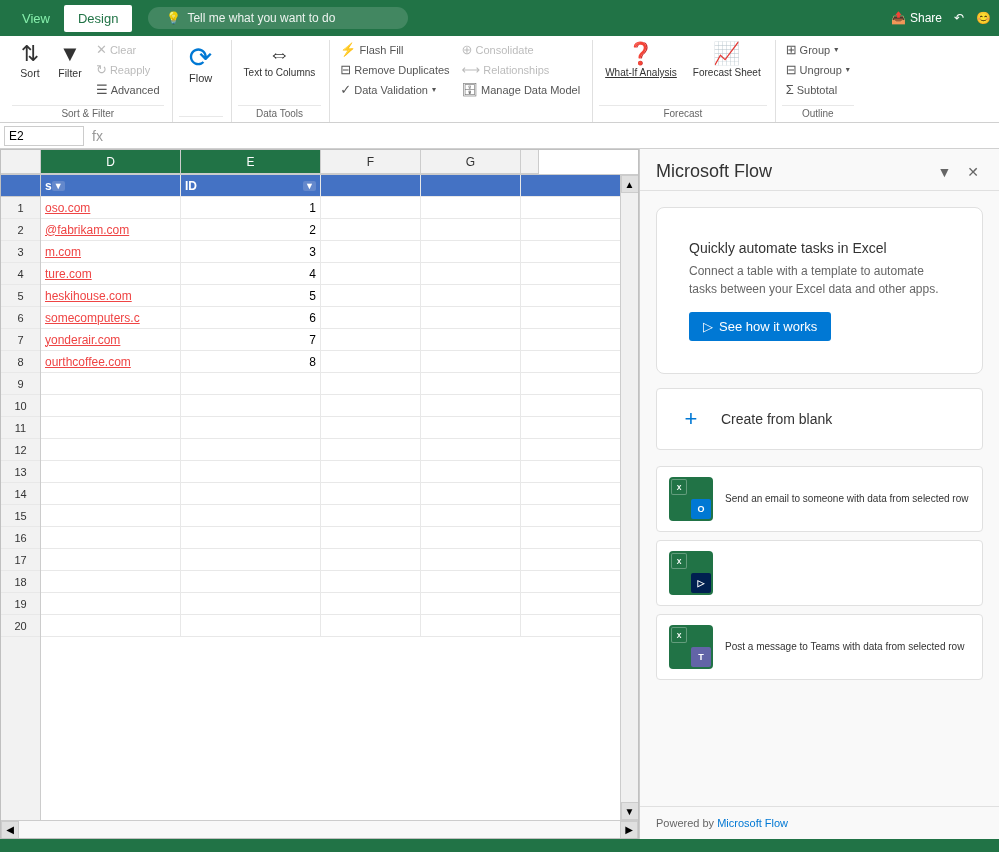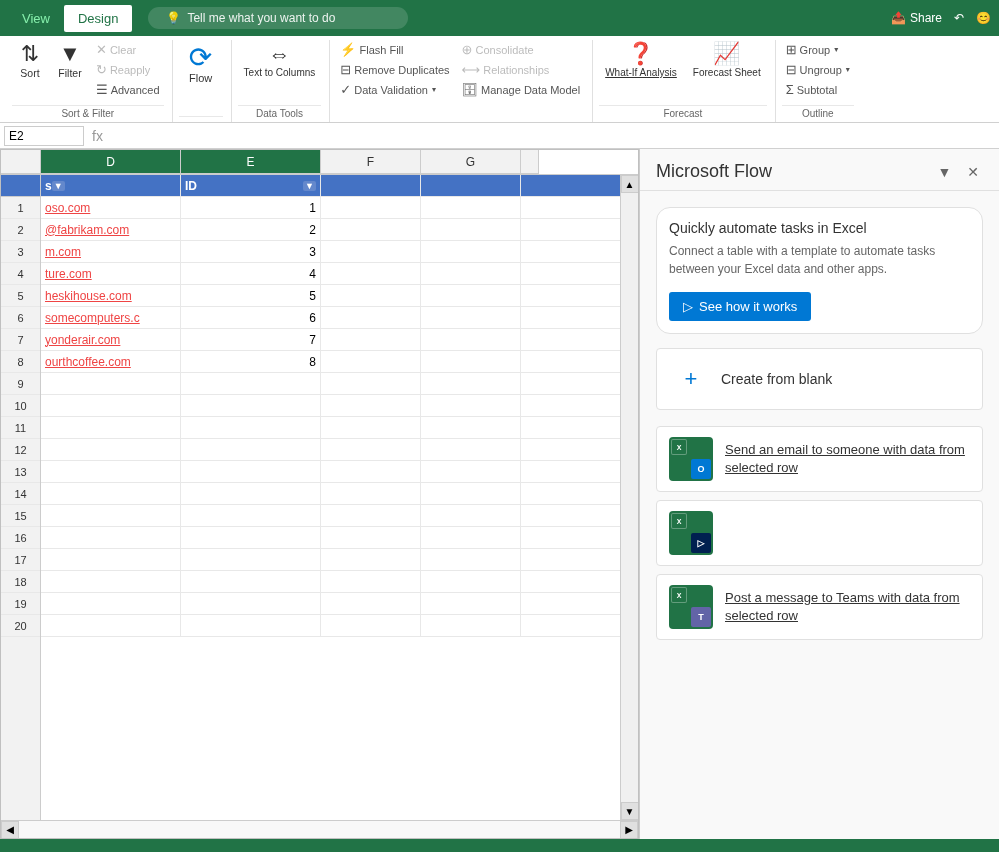--- a/index.html
+++ b/index.html
@@ -67,33 +67,33 @@
     .h-scroll-btn { width: 18px; height: 18px; background: #e0e0e0; border: 1px solid #ccc; display: flex; align-items: center; justify-content: center; font-size: 10px; cursor: pointer; }
     .h-scroll-track { flex: 1; background: #f8f8f8; height: 18px; }
 
     
     .flow-panel { width: 360px; min-width: 360px; background: #f9f9f9; border-left: 1px solid #ccc; display: flex; flex-direction: column; overflow: hidden; }
     .flow-header { display: flex; align-items: center; justify-content: space-between; padding: 12px 16px 8px; background: #f9f9f9; border-bottom: 1px solid #e0e0e0; }
     .flow-title { font-size: 18px; font-weight: 300; color: #333; }
     .flow-header-actions { display: flex; align-items: center; gap: 8px; }
     .flow-header-btn { background: none; border: none; cursor: pointer; font-size: 14px; color: #666; padding: 2px 4px; }
     .flow-content { flex: 1; overflow-y: auto; padding: 16px; }
-    .flow-desc-box { background: #fff; border: 1px solid #e0e0e0; border-radius: 14px; padding: 12px; margin-bottom: 14px; }
+    .flow-desc-box { background: #fff; border: 1px solid #e0e0e0; border-radius: 8px; padding: 32px; margin-bottom: 14px; }
     .flow-desc-title { font-size: 14px; color: #333; margin-bottom: 6px; font-weight: 400; }
     .flow-desc-text { font-size: 12px; color: #666; line-height: 1.5; margin-bottom: 14px; }
     .see-how-btn { display: inline-flex; align-items: center; gap: 6px; background: #0078d4; color: #fff; border: none; border-radius: 3px; padding: 7px 14px; font-size: 13px; cursor: pointer; }
     .flow-list { display: flex; flex-direction: column; gap: 8px; }
     .flow-item { display: flex; align-items: center; gap: 12px; background: #fff; border: 1px solid #e0e0e0; border-radius: 4px; padding: 10px 12px; cursor: pointer; }
     .flow-item-icon { width: 44px; height: 44px; background: #217346; border-radius: 4px; display: flex; align-items: center; justify-content: center; flex-shrink: 0; position: relative; }
     .flow-item-icon .excel-badge { position: absolute; top: 2px; left: 2px; width: 16px; height: 16px; background: #217346; border: 1px solid rgba(255,255,255,0.3); border-radius: 2px; display: flex; align-items: center; justify-content: center; font-size: 8px; color: #fff; font-weight: bold; }
     .flow-item-icon .app-badge { position: absolute; bottom: 2px; right: 2px; width: 20px; height: 20px; border-radius: 2px; display: flex; align-items: center; justify-content: center; font-size: 9px; color: #fff; font-weight: bold; }
     .outlook-badge { background: #0078d4; }
     .dynamics-badge { background: #002050; }
     .teams-badge { background: #6264a7; }
-    .flow-item-label { font-size: 13px; color: #333; line-height: 1.4; flex: 1; text-decoration: underline; }
+    .flow-item-label { font-size: 10px; color: #333; line-height: 1.4; flex: 1; }
     .flow-create-blank { display: flex; align-items: center; gap: 12px; background: #fff; border: 1px solid #e0e0e0; border-radius: 4px; padding: 12px 16px; cursor: pointer; margin-bottom: 8px; }
     .flow-plus-icon { width: 36px; height: 36px; display: flex; align-items: center; justify-content: center; font-size: 22px; color: #0078d4; flex-shrink: 0; }
     .flow-create-label { font-size: 14px; color: #333; }
     .flow-footer { padding: 10px 16px; border-top: 1px solid #e0e0e0; font-size: 11px; color: #666; }
     .flow-footer a { color: #0078d4; text-decoration: none; }
 
     
     .status-bar { background: #217346; color: #fff; height: 20px; display: flex; align-items: center; padding: 0 8px; font-size: 11px; }
 
     .disabled-btn { opacity: 0.4; pointer-events: none; }
@@ -501,18 +501,21 @@
         <div class="flow-item">
           <div class="flow-item-icon">
             <div class="excel-badge" style="font-size:7px;font-weight:bold;color:#fff;">X</div>
             <div class="app-badge teams-badge" style="position:absolute;bottom:2px;right:2px;width:20px;height:20px;border-radius:2px;background:#6264a7;display:flex;align-items:center;justify-content:center;font-size:9px;color:#fff;font-weight:bold;">T</div>
           </div>
           <div class="flow-item-label">Post a message to Teams with data from selected row</div>
         </div>
       </div>
     </div>
 
+    <div class="flow-footer">
+      <span>Powered by </span><a href="#">Microsoft Flow</a>
+    </div>
   </div>
 </div>
 
 <div class="status-bar">
   <span></span>
 </div>
 
 </body></html>

